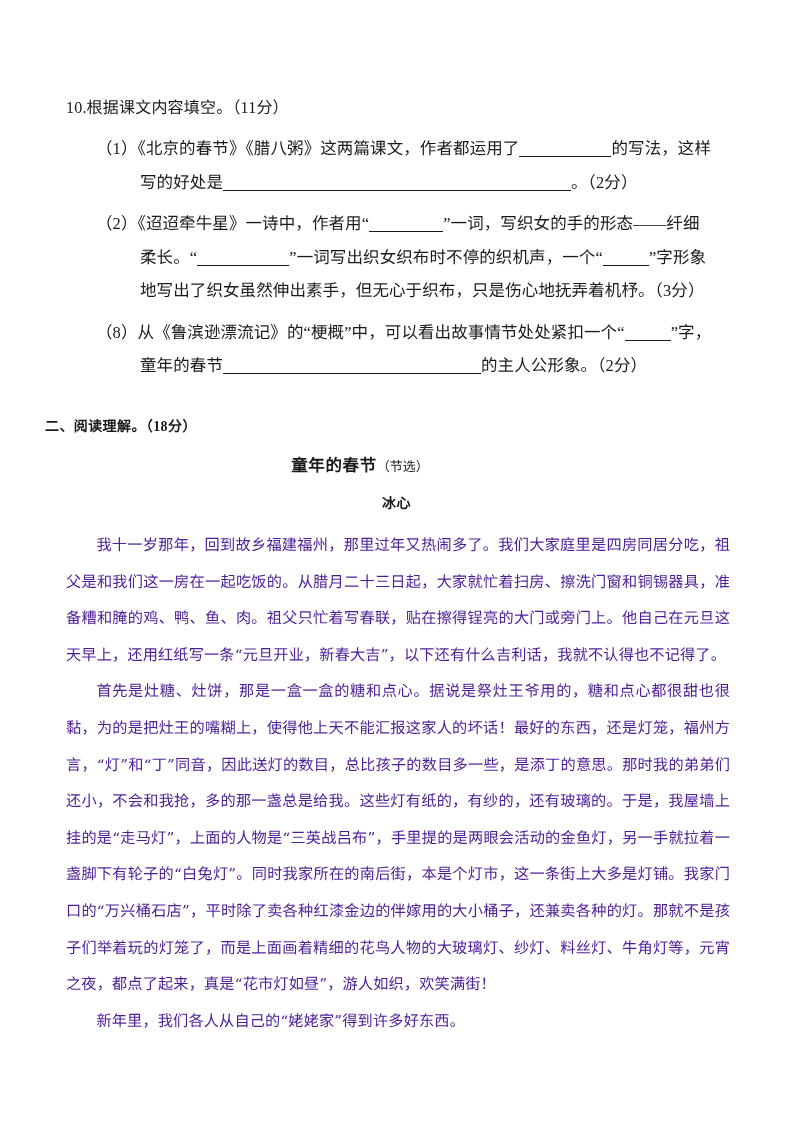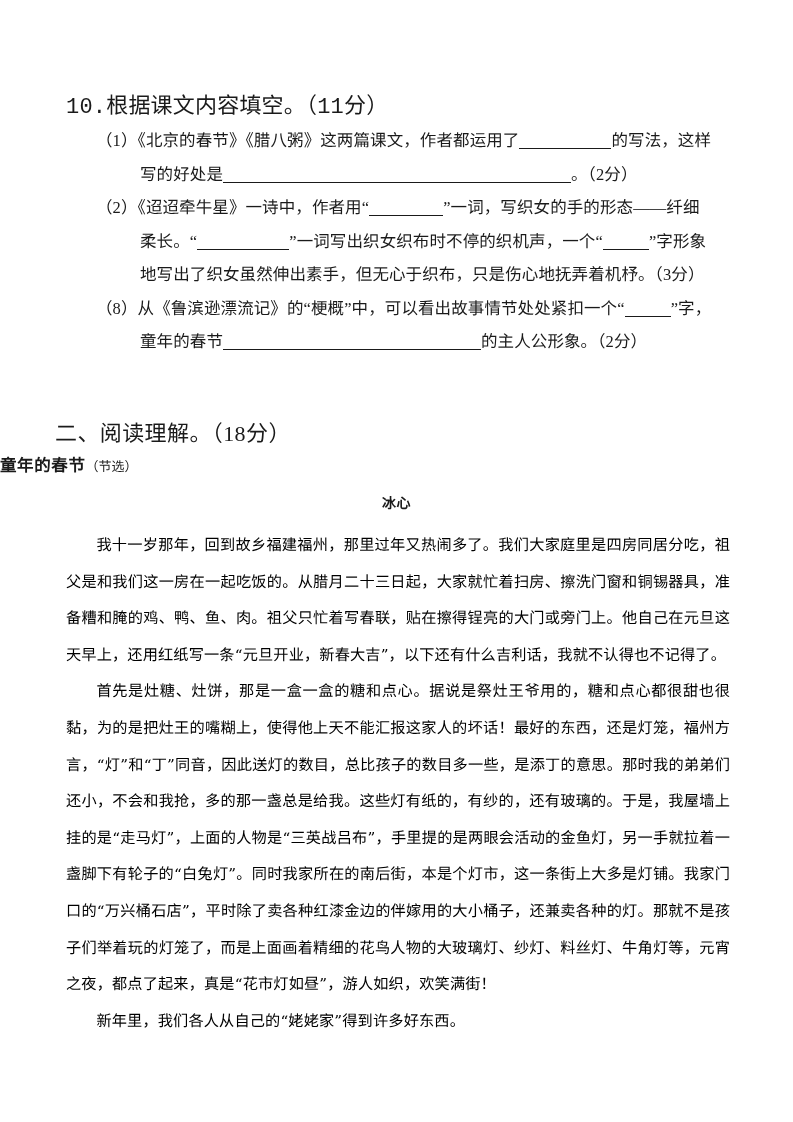--- a/index.html
+++ b/index.html
@@ -25,28 +25,27 @@
   }
 
   
   .q-block {
     position: absolute;
     left: 66px;
     top: 92px;
     width: 668px;
   }
   .q-head {
-    font-size: 22px;
+    font-size: 16px;
     line-height: 32px;
     white-space: nowrap;
     letter-spacing: .2px;
-    font-family: Liberation Mono, monospace;
   }
   .q-item {
-    margin-top: 0;
+    margin-top: 8px;
   }
   .q-line {
     font-size: 16.5px;
     line-height: 33.5px;
     white-space: nowrap;
     letter-spacing: .1px;
   }
   .q-line.lv1 { padding-left: 30px; }      
   .q-line.lv2 { padding-left: 74px; }      
 
@@ -82,31 +81,32 @@
     width: 24px;
     text-align: center;
     vertical-align: 1px;
     font-size: 15px;
     color: #1a1a1a;
   }
 
   
   .sec-head {
     position: absolute;
-    left: 55px;
+    left: 45px;
     top: 415px;
-    font-size: 22px;
-    font-weight: normal;
+    font-size: 14px;
+    font-weight: bold;
     letter-spacing: .4px;
     white-space: nowrap;
   }
   .art-title {
     position: absolute;
     left: 0; top: 452px;
     width: 720px;
+    text-align: center;
     font-size: 16.5px;
     font-weight: bold;
     font-family: "DejaVu Serif", "Liberation Serif", serif;
     letter-spacing: .6px;
   }
   .art-title .sub {
     font-size: 13px;
     font-weight: normal;
     letter-spacing: 0;
   }
@@ -125,21 +125,21 @@
     position: absolute;
     left: 66px;
     top: 527px;
     width: 664px;
     font-family: "DejaVu Serif", "Liberation Serif", serif;
     font-size: 15.2px;
     line-height: 36.6px;
     text-align: justify;
     text-justify: inter-character;
     letter-spacing: .15px;
-    color: #000000;
+    color: #4c1d95;
   }
   .passage p {
     margin: 0;
     text-indent: 2em;
   }
 </style>
 </head>
 <body>
 
 <div class="page">

